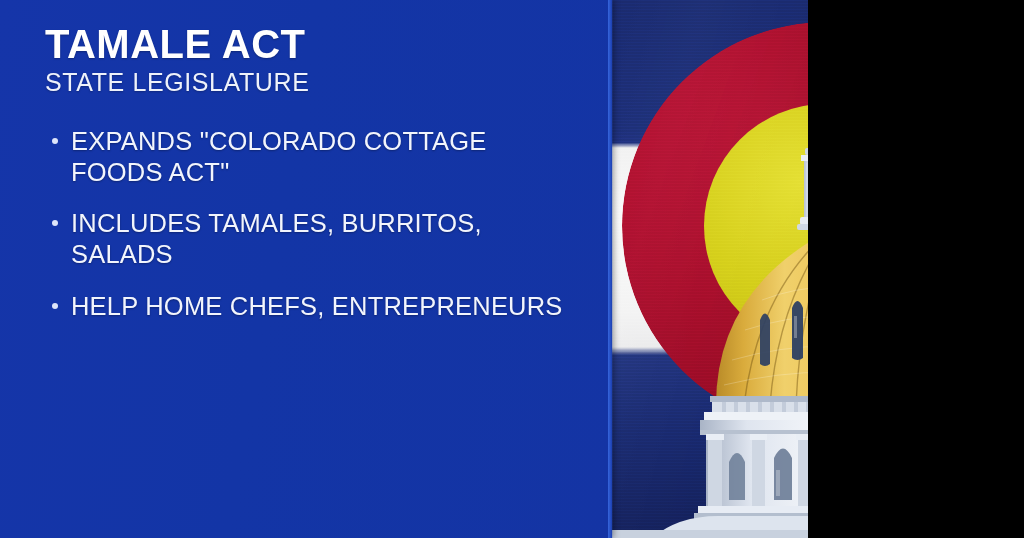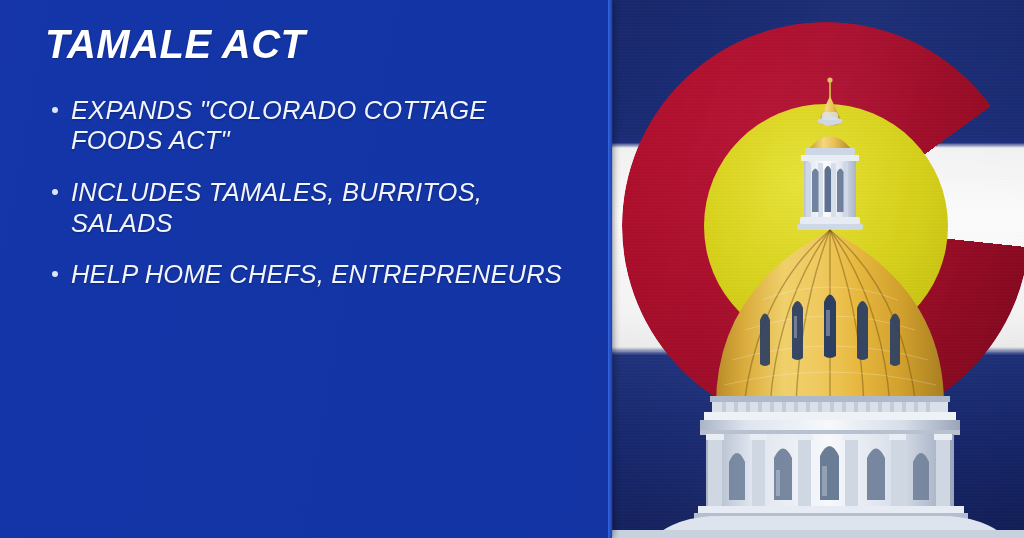--- a/index.html
+++ b/index.html
@@ -7,25 +7,24 @@
     margin: 0;
     padding: 0;
     background: #000;
   }
   body {
     font-family: "Liberation Sans", sans-serif;
   }
 
   #screen {
     position: relative;
-    width: 1024px;
+    width: 808px;
     height: 538px;
     overflow: hidden;
     background: #d946ef;
-    font-style: italic;
   }
 
   
   .flag {
     position: absolute;
     inset: 0;
     background:
       linear-gradient(180deg,
         #1b2c73 0%,
         #1d2f7a 24%,
@@ -397,20 +396,21 @@
 
         <path d="M40 538 q26 -22 66 -22 h224 q40 0 66 22 z" fill="#dde4ee"></path>
         <rect x="0" y="530" width="412" height="8" fill="#c8d1de"></rect>
       </g>
     </svg>
   </div>
 
   <div class="panel">
     <div class="panel-inner">
       <h1 class="title">TAMALE ACT</h1>
+      <h2 class="subtitle">STATE LEGISLATURE</h2>
 
       <ul class="bullets">
         <li>EXPANDS "COLORADO COTTAGE FOODS ACT"</li>
         <li>INCLUDES TAMALES, BURRITOS, SALADS</li>
         <li>HELP HOME CHEFS, ENTREPRENEURS</li>
       </ul>
     </div>
   </div>
   <div class="panel-edge"></div>
 

